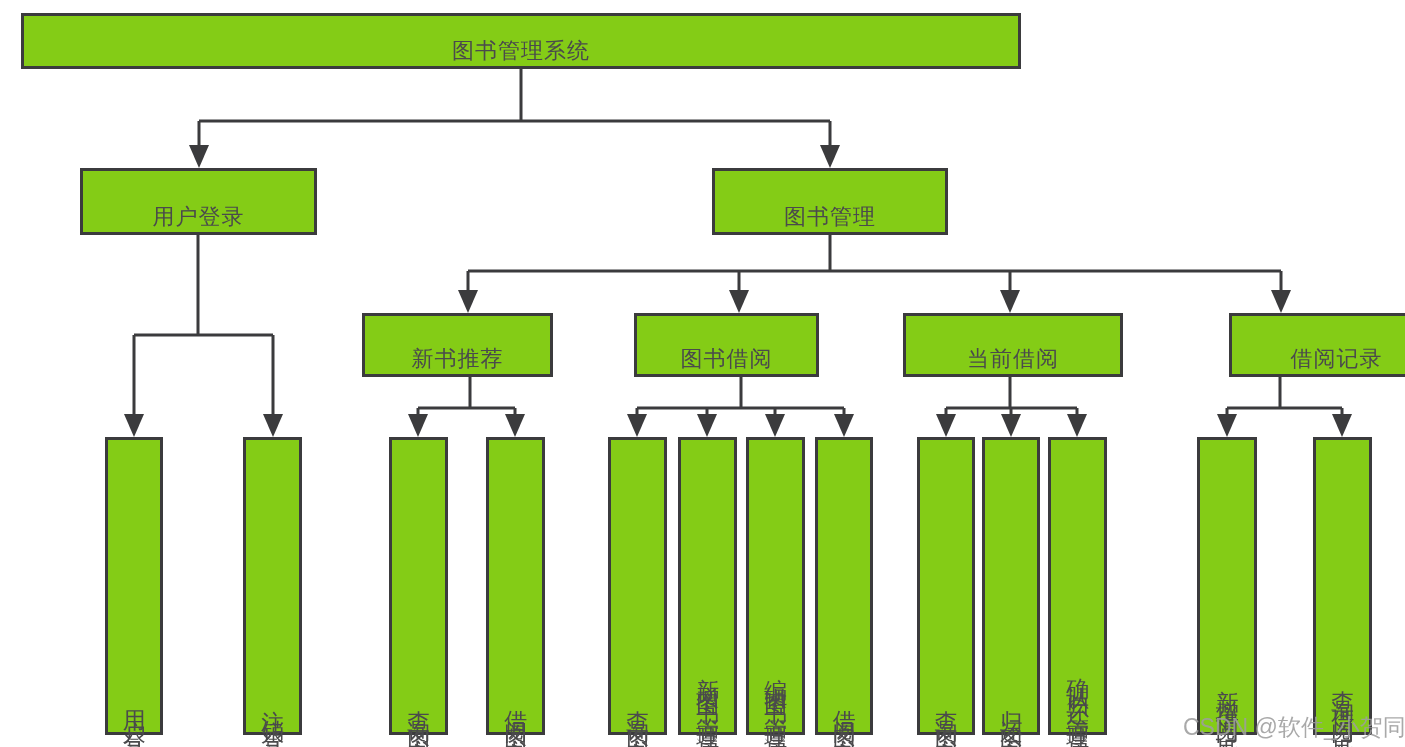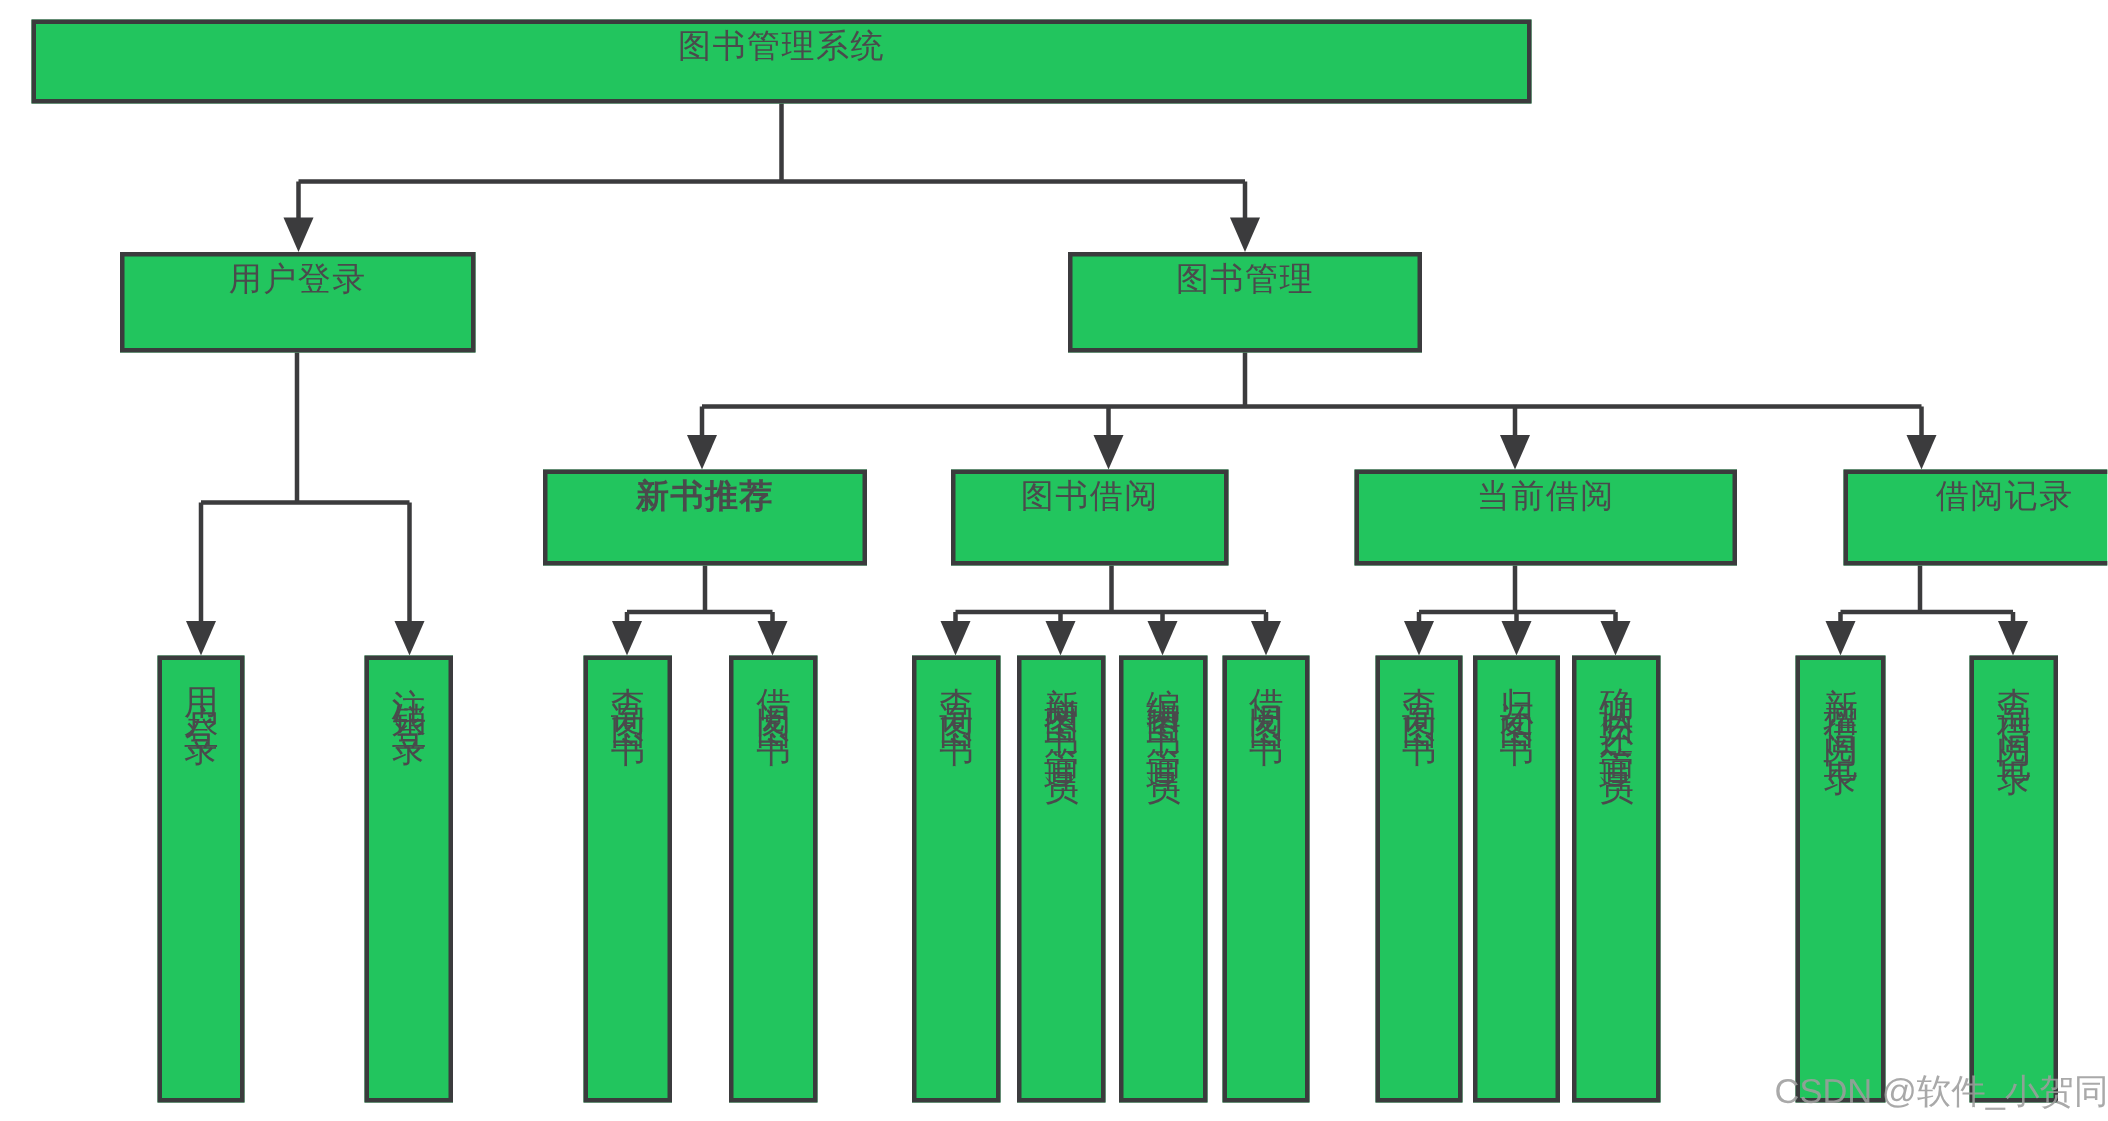--- a/index.html
+++ b/index.html
@@ -19,23 +19,23 @@
     position: absolute;
     left: 0;
     top: 0;
     width: 1405px;
     height: 747px;
   }
   .box {
     position: absolute;
     box-sizing: border-box;
     border: 3px solid #3b3b3d;
-    background: #22c55e;
+    background: #84cc16;
     display: flex;
-    align-items: flex-start;
+    align-items: flex-end;
     justify-content: center;
     color: #4a4a4c;
   }
   .hlabel {
     font-size: 22px;
     letter-spacing: 1px;
     white-space: nowrap;
   }
   .vbox span {
     writing-mode: vertical-rl;
@@ -115,27 +115,27 @@
     <span class="hlabel">图书管理系统</span>
   </div>
 
   <div class="box" style="left:80px; top:168px; width:237px; height:67px;">
     <span class="hlabel">用户登录</span>
   </div>
   <div class="box" style="left:712px; top:168px; width:236px; height:67px;font-family:Liberation Mono, monospace;">
     <span class="hlabel">图书管理</span>
   </div>
 
-  <div class="box" style="left:362px; top:313px; width:216px; height:64px;font-weight:bold;">
+  <div class="box" style="left:362px; top:313px; width:191px; height:64px;">
     <span class="hlabel">新书推荐</span>
   </div>
   <div class="box" style="left:634px; top:313px; width:185px; height:64px;">
     <span class="hlabel">图书借阅</span>
   </div>
-  <div class="box" style="left:903px; top:313px; width:255px; height:64px;">
+  <div class="box" style="left:903px; top:313px; width:220px; height:64px;">
     <span class="hlabel">当前借阅</span>
   </div>
   <div class="box" style="left:1229px; top:313px; width:215px; height:64px;">
     <span class="hlabel">借阅记录</span>
   </div>
 
   <div class="box vbox" style="left:105px; top:437px; width:58px; height:298px;">
     <span>用户登录</span>
   </div>
   <div class="box vbox" style="left:243px; top:437px; width:59px; height:298px;">

